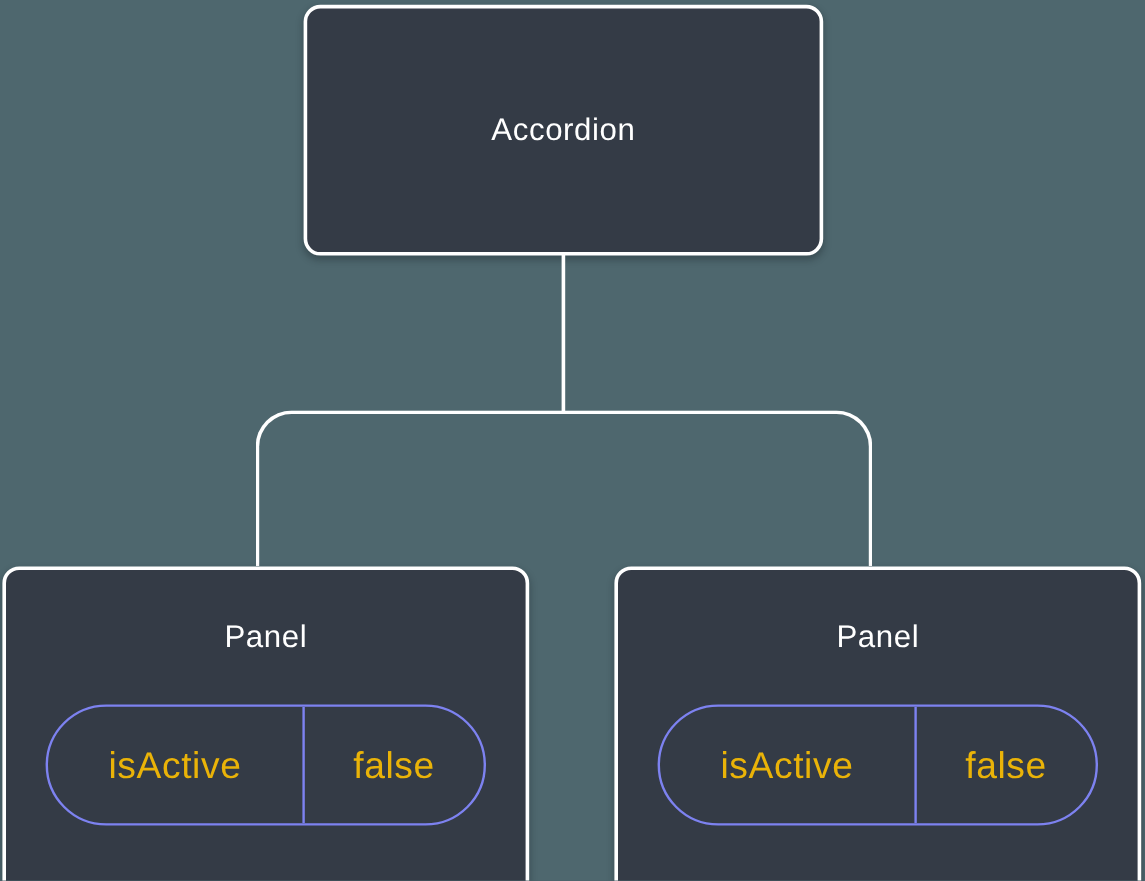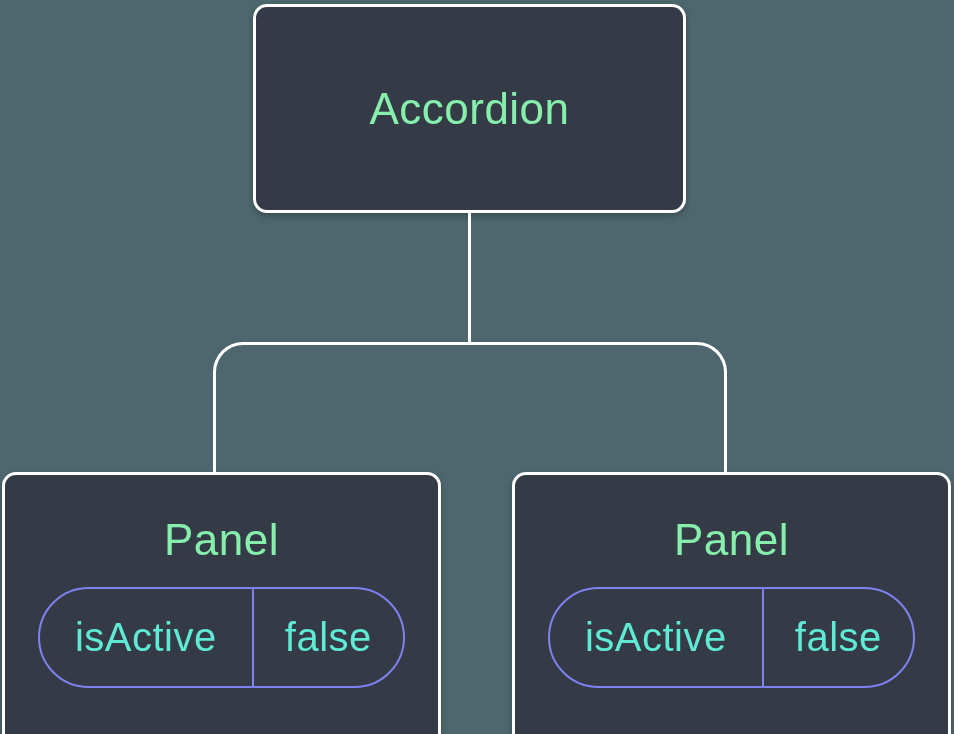--- a/index.html
+++ b/index.html
@@ -26,22 +26,22 @@
   .root-node {
     left: 253px;
     top: 4px;
     width: 433px;
     height: 209px;
     display: flex;
     align-items: center;
     justify-content: center;
   }
   .node-label {
-    color: #86efac;
-    font-size: 44px;
+    color: #ffffff;
+    font-size: 26px;
     font-weight: 500;
     letter-spacing: 0.5px;
     white-space: nowrap;
   }
   
   .connector-stem {
     position: absolute;
     left: 468px;
     top: 210px;
     width: 3px;
@@ -95,22 +95,22 @@
   }
   .state-name-cell {
     flex: 214 0 0;
     border-right: 2px solid #7d82f0;
   }
   .state-value-cell {
     flex: 151 0 0;
     justify-content: center;
   }
   .state-text {
-    color: #5eead4;
-    font-size: 40px;
+    color: #eab308;
+    font-size: 31px;
     font-weight: 400;
     letter-spacing: 0.5px;
     white-space: nowrap;
   }
 </style>
 </head>
 <body>
 
 <div class="canvas">
 

